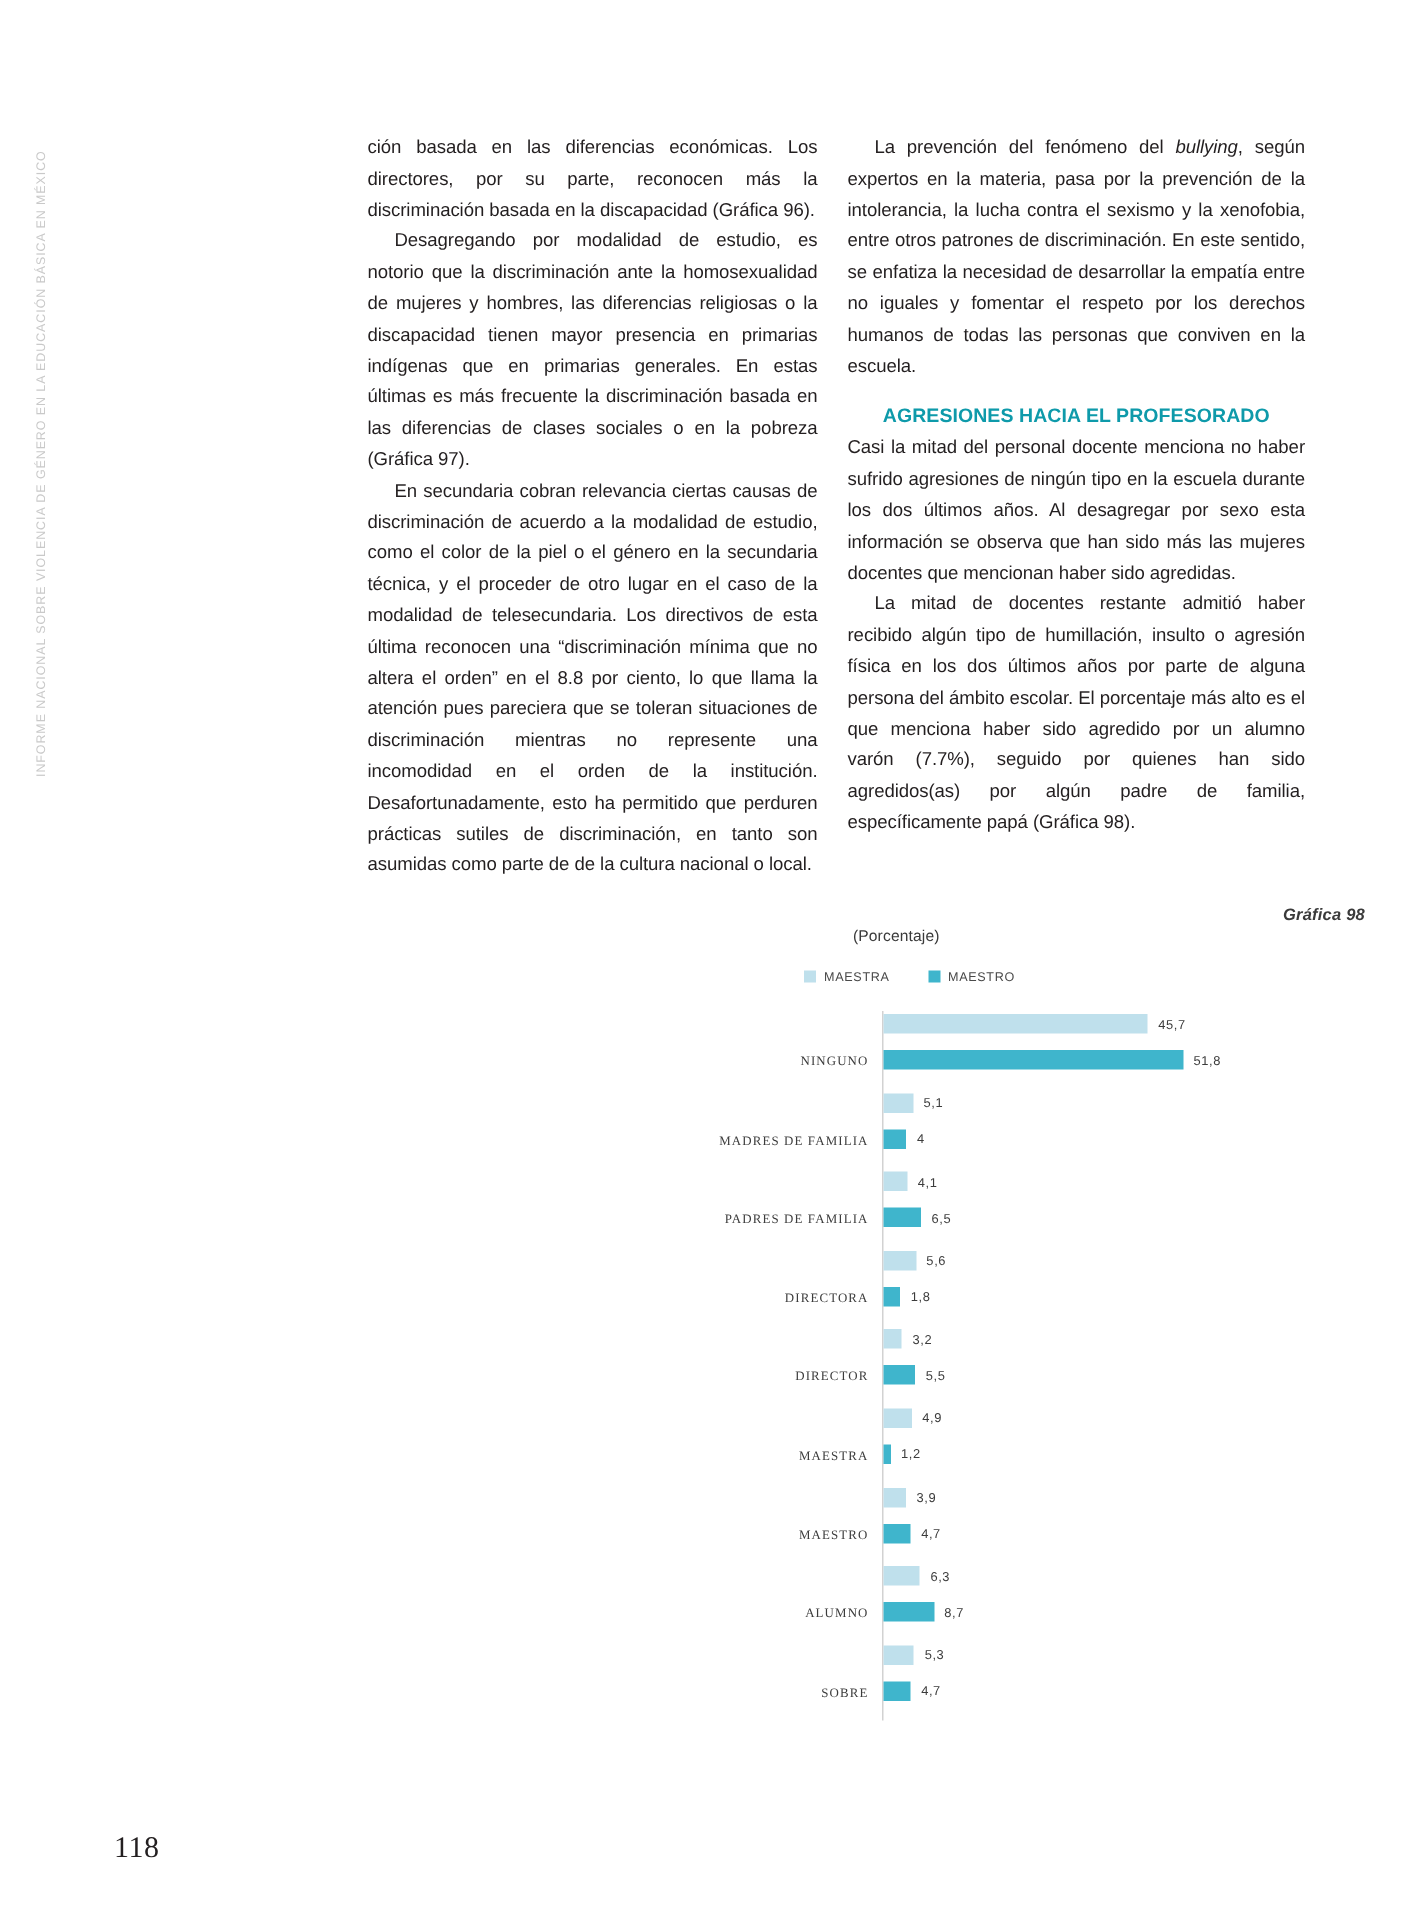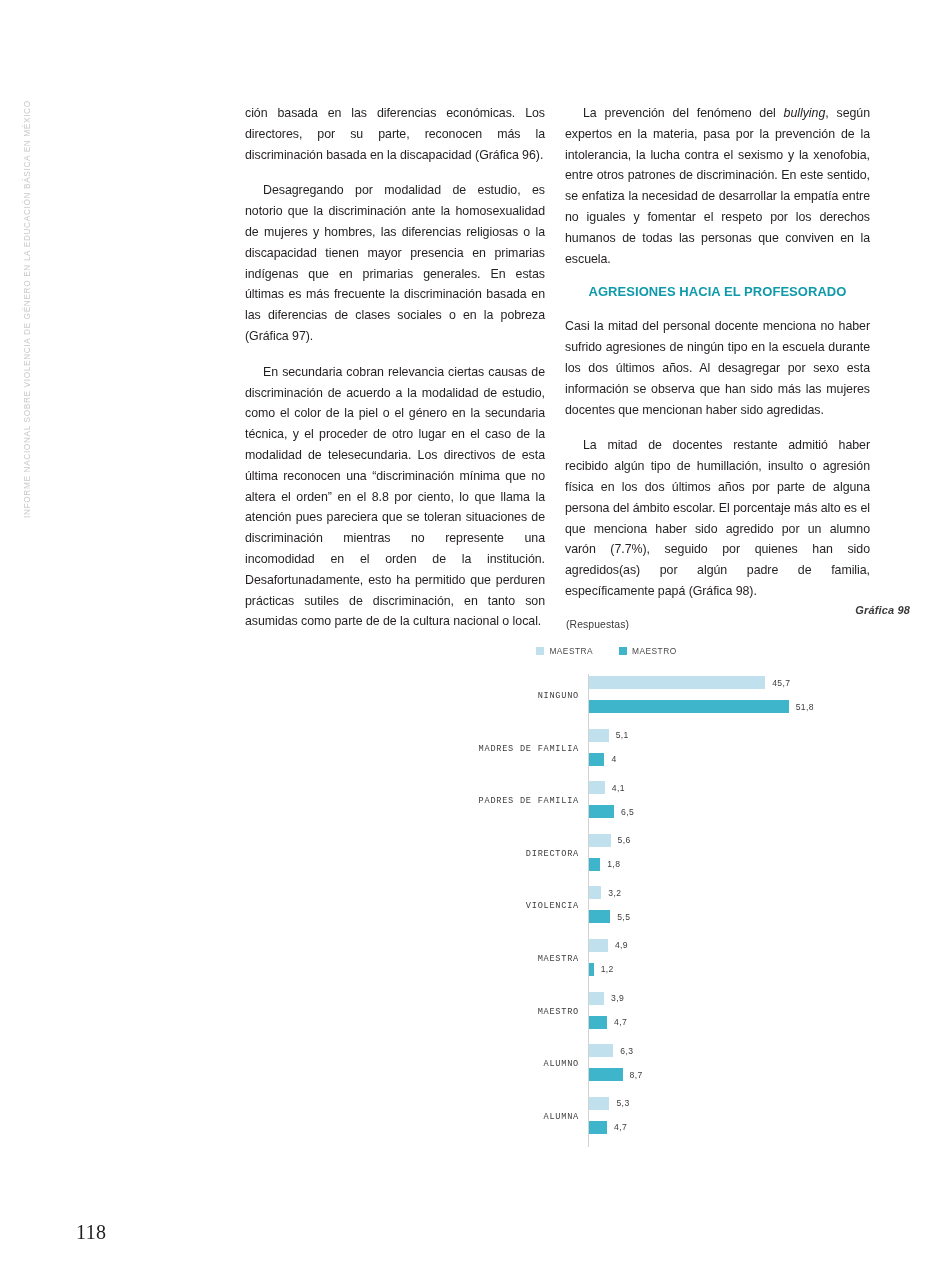--- a/index.html
+++ b/index.html
@@ -50,21 +50,21 @@
     top: 88px;
     width: 300px;
   }
   #col-right {
     position: absolute;
     left: 565px;
     top: 88px;
     width: 305px;
   }
   .body-p {
-    margin: 15px 0 0 0;
+    margin: 0 0 0 0;
     font-family: "Liberation Sans", sans-serif;
     font-size: 12.4px;
     line-height: 20.8px;
     text-align: justify;
     text-justify: inter-word;
     color: #231f20;
     letter-spacing: -0.05px;
   }
   .body-p.indent { text-indent: 18px; }
   .body-p em { font-style: italic; }
@@ -156,22 +156,22 @@
     height: 473px;
     background: #d2d2d2;
   }
   .cat-group {
     position: relative;
     height: 52.6px;
   }
   .cat-label {
     position: absolute;
     right: 331px;
-    top: 17px;
-    font-family: Liberation Mono, monospace;
+    top: 28px;
+    font-family: Liberation Serif, serif;
     font-size: 8.6px;
     letter-spacing: 0.75px;
     color: #3c3c3c;
     white-space: nowrap;
   }
   .bar-row {
     position: absolute;
     left: 304px;
     height: 13px;
     display: flex;
@@ -208,21 +208,21 @@
 <div id="col-right">
   <p class="body-p indent"><span>La prevención del fenómeno del </span><em>bullying</em><span>, según expertos en la materia, pasa por la prevención de la intolerancia, la lucha contra el sexismo y la xenofobia, entre otros patrones de discriminación. En este sentido, se enfatiza la necesidad de desarrollar la empatía entre no iguales y fomentar el respeto por los derechos humanos de todas las personas que conviven en la escuela.</span></p>
   <h2 class="section-head" style="color: rgb(14, 154, 170); text-align: center;">AGRESIONES HACIA EL PROFESORADO</h2>
   <p class="body-p">Casi la mitad del personal docente menciona no haber sufrido agresiones de ningún tipo en la escuela durante los dos últimos años. Al desagregar por sexo esta información se observa que han sido más las mujeres docentes que mencionan haber sido agredidas.</p>
   <p class="body-p indent">La mitad de docentes restante admitió haber recibido algún tipo de humillación, insulto o agresión física en los dos últimos años por parte de alguna persona del ámbito escolar. El porcentaje más alto es el que menciona haber sido agredido por un alumno varón (7.7%), seguido por quienes han sido agredidos(as) por algún padre de familia, específicamente papá (Gráfica 98).</p>
 </div>
 
 <figure id="chart-figure">
   <figcaption>
     <div id="chart-caption-number">Gráfica 98</div>
-    <div id="chart-caption-unit">(Respuestas)</div>
+    <div id="chart-caption-unit">(Porcentaje)</div>
   </figcaption>
 
   <div id="chart-legend">
     <div class="legend-entry">
       <span class="legend-swatch" id="sw-0" style="background: rgb(191, 224, 236);"></span>
       <span class="legend-label">MAESTRA</span>
     </div>
     <div class="legend-entry">
       <span class="legend-swatch" id="sw-1" style="background: rgb(63, 181, 204);"></span>
       <span class="legend-label">MAESTRO</span>
@@ -270,21 +270,21 @@
           <div class="bar-row r1">
             <span class="bar" style="width: 21.5855px; background: rgb(191, 224, 236);"></span>
             <span class="bar-value">5,6</span>
           </div>
           <div class="bar-row r2">
             <span class="bar" style="width: 11.1782px; background: rgb(63, 181, 204);"></span>
             <span class="bar-value">1,8</span>
           </div>
         </div>
         <div class="cat-group">
-          <div class="cat-label">VIOLENCIA</div>
+          <div class="cat-label">DIRECTOR</div>
           <div class="bar-row r1">
             <span class="bar" style="width: 12.3345px; background: rgb(191, 224, 236);"></span>
             <span class="bar-value">3,2</span>
           </div>
           <div class="bar-row r2">
             <span class="bar" style="width: 21.2px; background: rgb(63, 181, 204);"></span>
             <span class="bar-value">5,5</span>
           </div>
         </div>
         <div class="cat-group">
@@ -314,21 +314,21 @@
           <div class="bar-row r1">
             <span class="bar" style="width: 24.2836px; background: rgb(191, 224, 236);"></span>
             <span class="bar-value">6,3</span>
           </div>
           <div class="bar-row r2">
             <span class="bar" style="width: 33.5345px; background: rgb(63, 181, 204);"></span>
             <span class="bar-value">8,7</span>
           </div>
         </div>
         <div class="cat-group">
-          <div class="cat-label">ALUMNA</div>
+          <div class="cat-label">SOBRE</div>
           <div class="bar-row r1">
             <span class="bar" style="width: 20.4291px; background: rgb(191, 224, 236);"></span>
             <span class="bar-value">5,3</span>
           </div>
           <div class="bar-row r2">
             <span class="bar" style="width: 18.1164px; background: rgb(63, 181, 204);"></span>
             <span class="bar-value">4,7</span>
           </div>
         </div>
       </div>

